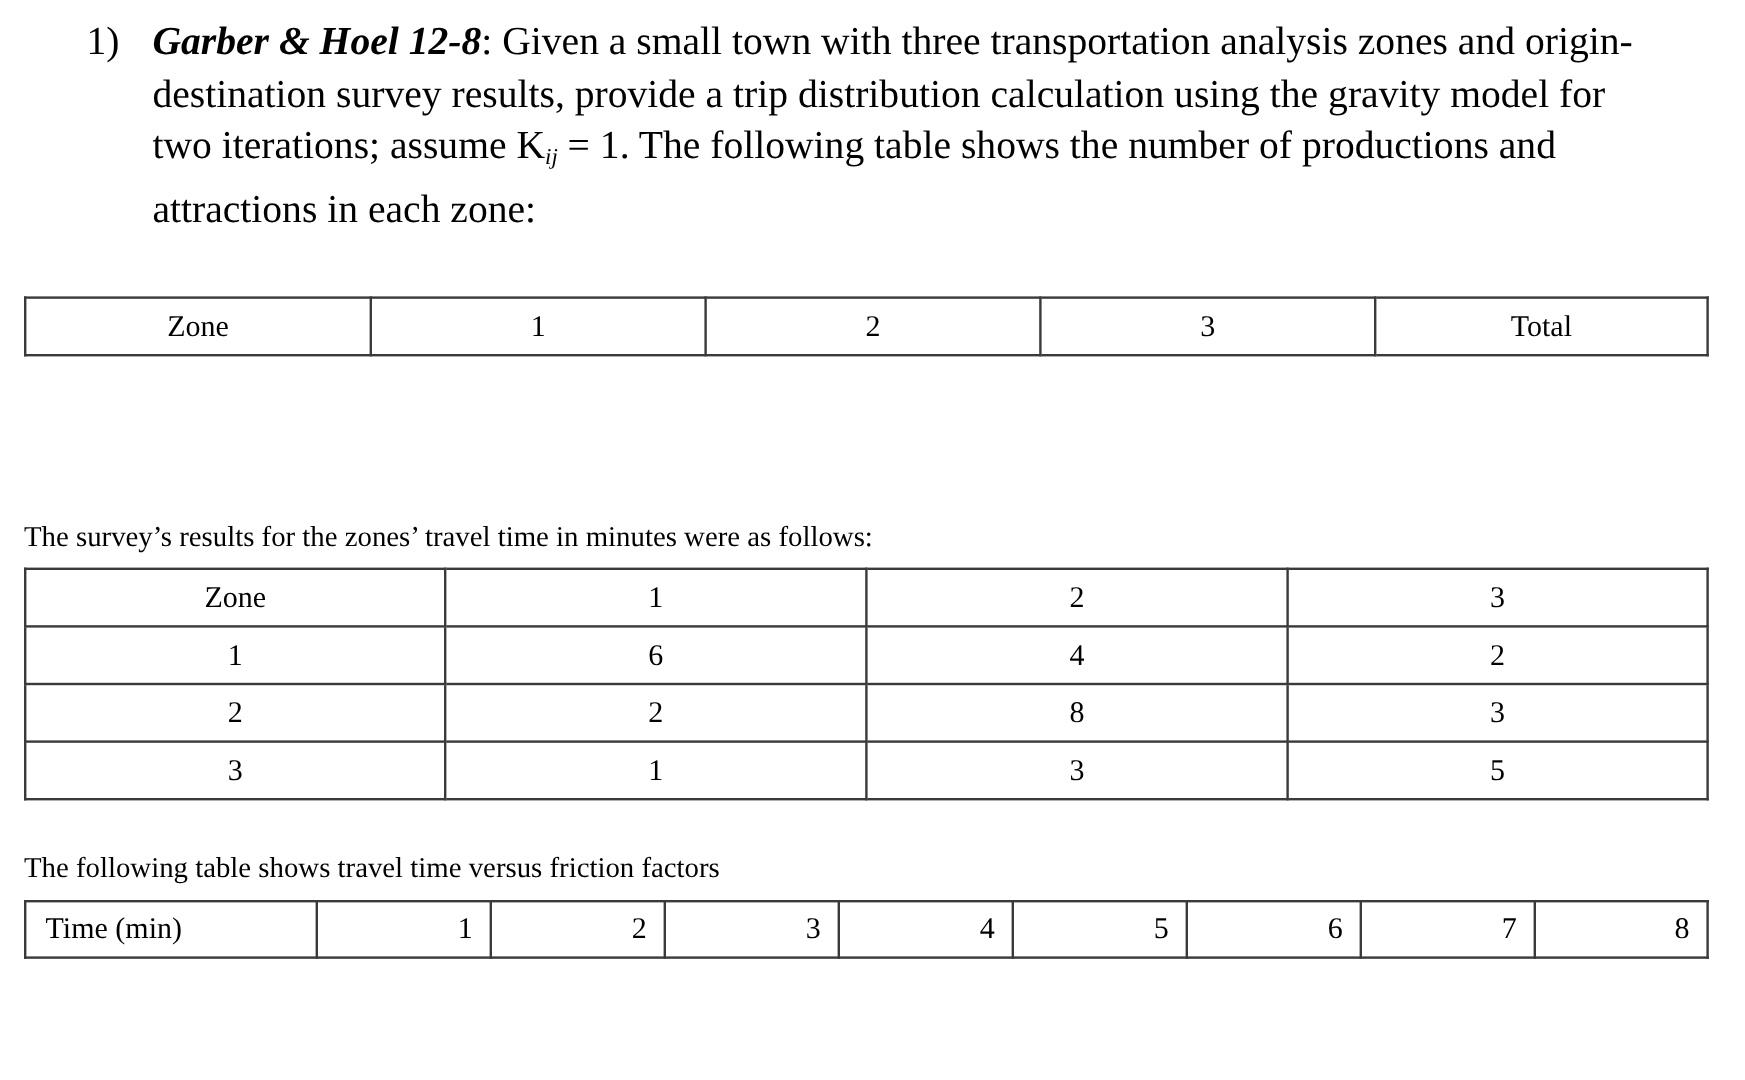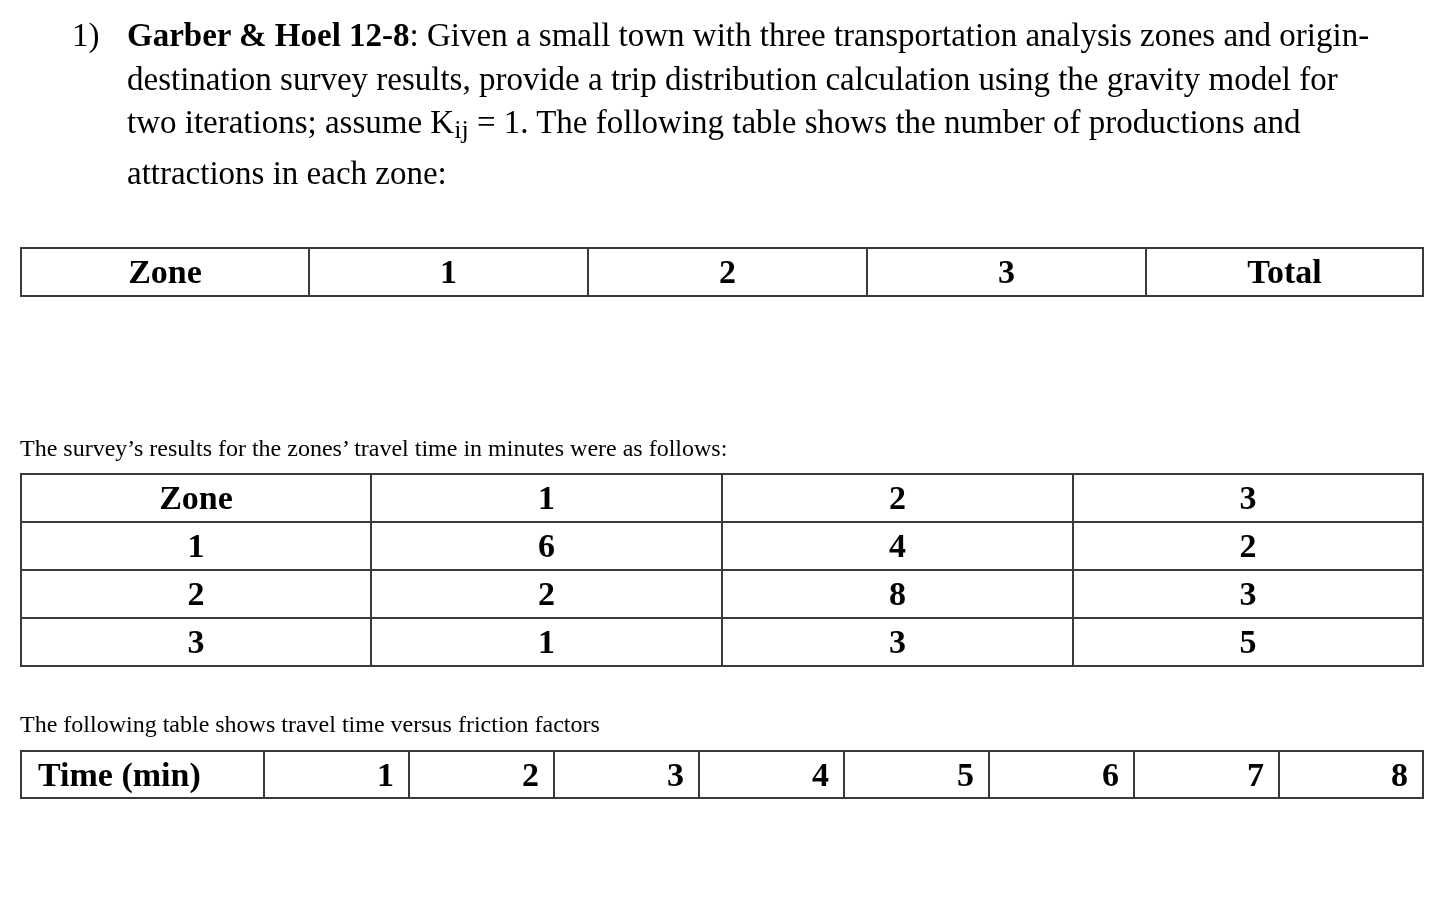--- a/index.html
+++ b/index.html
@@ -7,28 +7,27 @@
     width: 1454px; height: 900px; position: relative; overflow: hidden;
     font-family: "Liberation Serif", "DejaVu Serif", serif;
     color: #000;
   }
   .problem {
     position: absolute; left: 72px; top: 14px; width: 1300px;
     font-size: 33px; line-height: 43.5px;
   }
   .problem .num { position: absolute; left: 0; top: 0; }
   .problem .body { margin-left: 55px; }
-  .problem b { font-weight: bold; }
-  .sub { font-size: 26px; vertical-align: -5px; }
+  .problem b { font-weight: bold; font-style: italic; }
+  .sub { font-size: 19px; vertical-align: -5px; font-style: italic; }
 
   table.grid {
     position: absolute; left: 20px; width: 1402px;
     border-collapse: collapse; table-layout: fixed;
-    font-size: 34px;
-    font-weight: bold;
+    font-size: 25px;
   }
   table.grid td {
     border: 2px solid #3a3a3a; text-align: center; padding: 0;
     vertical-align: middle; line-height: 1;
   }
   #pa-table { top: 247px; }
   #pa-table td { height: 46px; }
   #tt-table { top: 473px; }
   #tt-table td { height: 46px; }
   #ff-table { top: 750px; }

